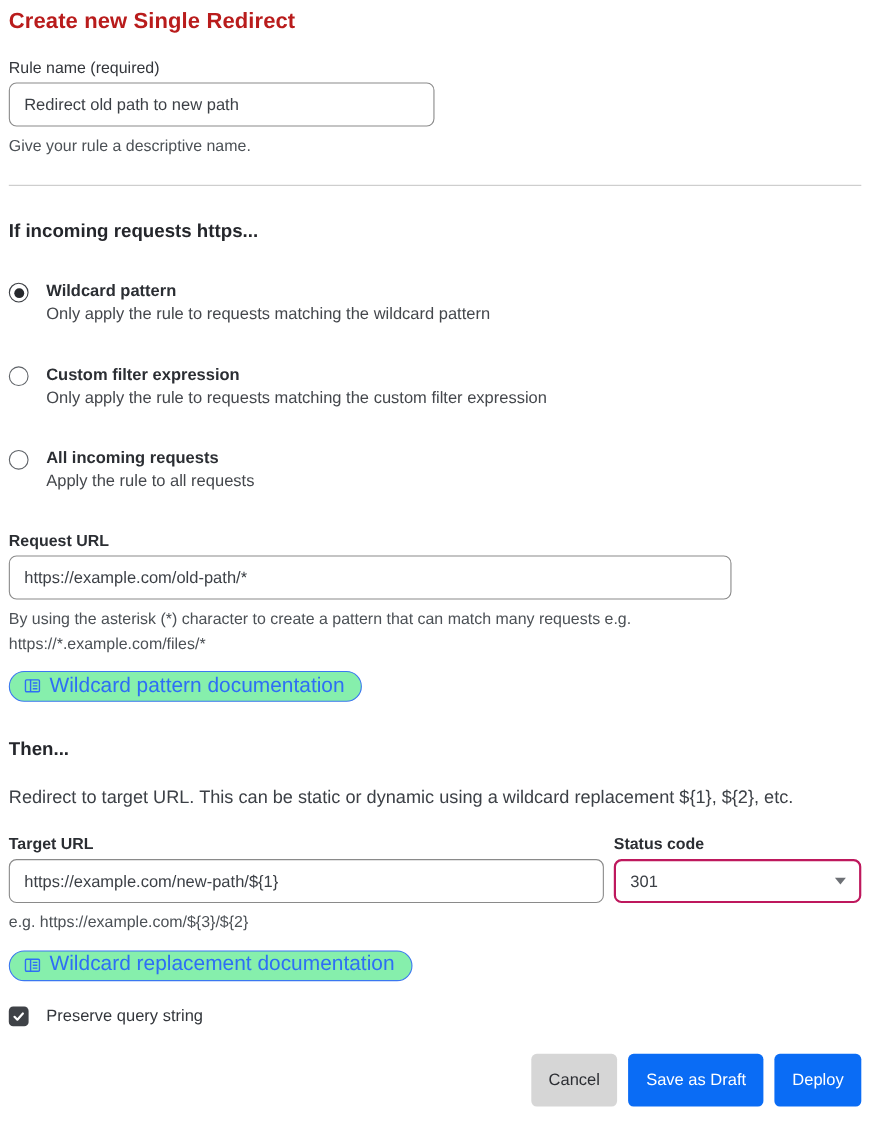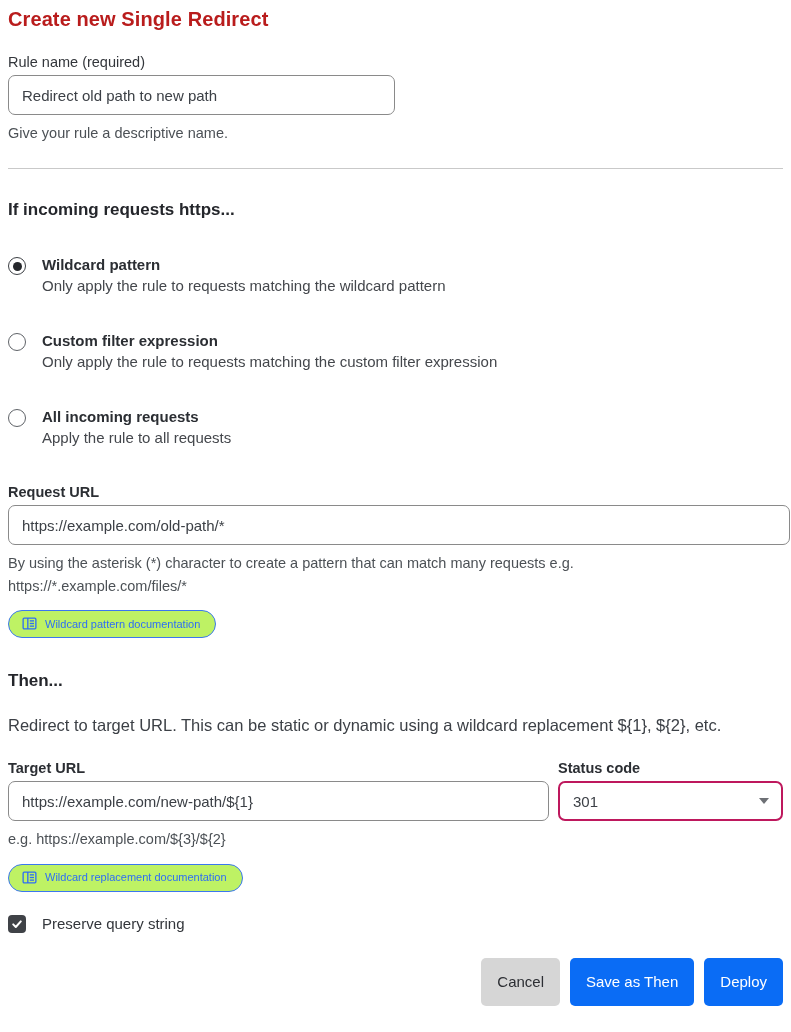--- a/index.html
+++ b/index.html
@@ -33,21 +33,21 @@
     border-radius: 7px;
     padding: 0 13px;
     font-family: "Liberation Sans", "DejaVu Sans", sans-serif;
     font-size: 15px;
     color: #3c4046;
     background: #fff;
     outline: none;
     display: block;
   }
   .rule-name-input { width: 387px; }
-  .full-width { width: 782px; }
+  .full-width { width: 657px; }
 
   .helper {
     font-size: 14.5px;
     color: #4c5156;
     margin-top: 7px;
     line-height: 1.55;
   }
 
   hr.divider {
     border: none;
@@ -89,24 +89,24 @@
   .radio-desc { font-size: 15px; color: #44474c; margin-top: 4px; }
 
   .request-url-block { margin-top: 8px; }
 
   .doc-btn {
     display: inline-flex;
     align-items: center;
     gap: 8px;
     border: 1px solid #3b77f0;
     border-radius: 999px;
-    background: #bef264;
+    background: #86efac;
     color: #2e6ef5;
     font-family: "Liberation Sans", "DejaVu Sans", sans-serif;
-    font-size: 11px;
+    font-size: 19px;
     padding: 4px 15px 5px 13px;
     height: 28px;
     margin-top: 13px;
     cursor: pointer;
   }
   .doc-btn svg { flex: 0 0 auto; }
 
   .then-desc {
     font-size: 16.5px;
     color: #3c4046;
@@ -299,17 +299,17 @@
           <polyline points="2.2,6.4 4.8,9 9.8,3.4"></polyline>
         </svg>
       </span>
     </span>
     <span class="checkbox-label">Preserve query string</span>
   </div>
 
   
   <div class="footer">
     <button class="btn btn-secondary">Cancel</button>
-    <button class="btn btn-primary">Save as Then</button>
+    <button class="btn btn-primary">Save as Draft</button>
     <button class="btn btn-primary">Deploy</button>
   </div>
 
 </main>
 
 </body></html>

